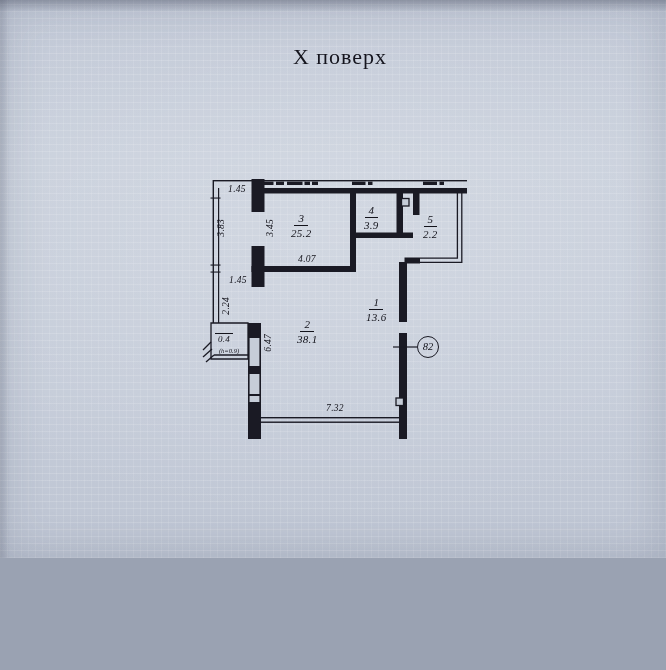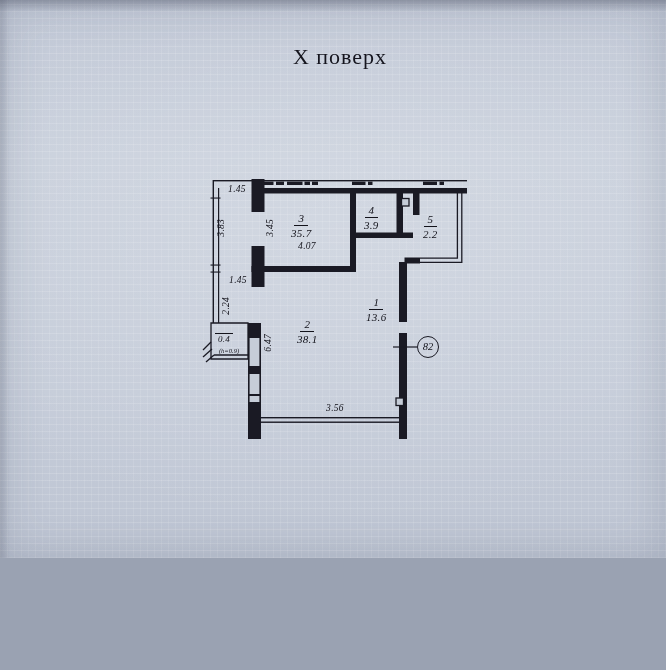--- a/index.html
+++ b/index.html
@@ -132,21 +132,21 @@
       <path d="M206,362 L214,355"></path>
 
       <rect x="401.5" y="198.5" width="7.5" height="7.5" fill="#c6cdd8"></rect>
 
       <rect x="396" y="398" width="7.5" height="7.5" fill="#c6cdd8"></rect>
     </g>
   </svg>
 
   <div class="lbl room" style="left:291px;top:212px;">
     <div class="num">3</div>
-    <div class="area">35.7</div>
+    <div class="area">25.2</div>
   </div>
   <div class="lbl room" style="left:364px;top:204px;">
     <div class="num">4</div>
     <div class="area">3.9</div>
   </div>
   <div class="lbl room" style="left:423px;top:213px;">
     <div class="num">5</div>
     <div class="area">2.2</div>
   </div>
   <div class="lbl room" style="left:366px;top:296px;">
@@ -160,19 +160,19 @@
   <div class="lbl room small" style="left:215px;top:333px;">
     <div class="area">0.4</div>
   </div>
   <div class="lbl note" style="left:212px;top:348px;">(h=0.9)</div>
 
   <div class="lbl dim" style="left:222px;top:185px;">1.45</div>
   <div class="lbl dim rot" style="left:207px;top:223px;">3.83</div>
   <div class="lbl dim rot" style="left:256px;top:223px;">3.45</div>
   <div class="lbl dim" style="left:223px;top:276px;">1.45</div>
   <div class="lbl dim rot" style="left:212px;top:301px;">2.24</div>
-  <div class="lbl dim" style="left:292px;top:242px;">4.07</div>
+  <div class="lbl dim" style="left:292px;top:255px;">4.07</div>
   <div class="lbl dim rot" style="left:254px;top:338px;">6.47</div>
-  <div class="lbl dim" style="left:320px;top:404px;">3.56</div>
+  <div class="lbl dim" style="left:320px;top:404px;">7.32</div>
 
   <div class="lbl badge" style="left:417px;top:336px;">82</div>
 
 </div>
 
 </body></html>

